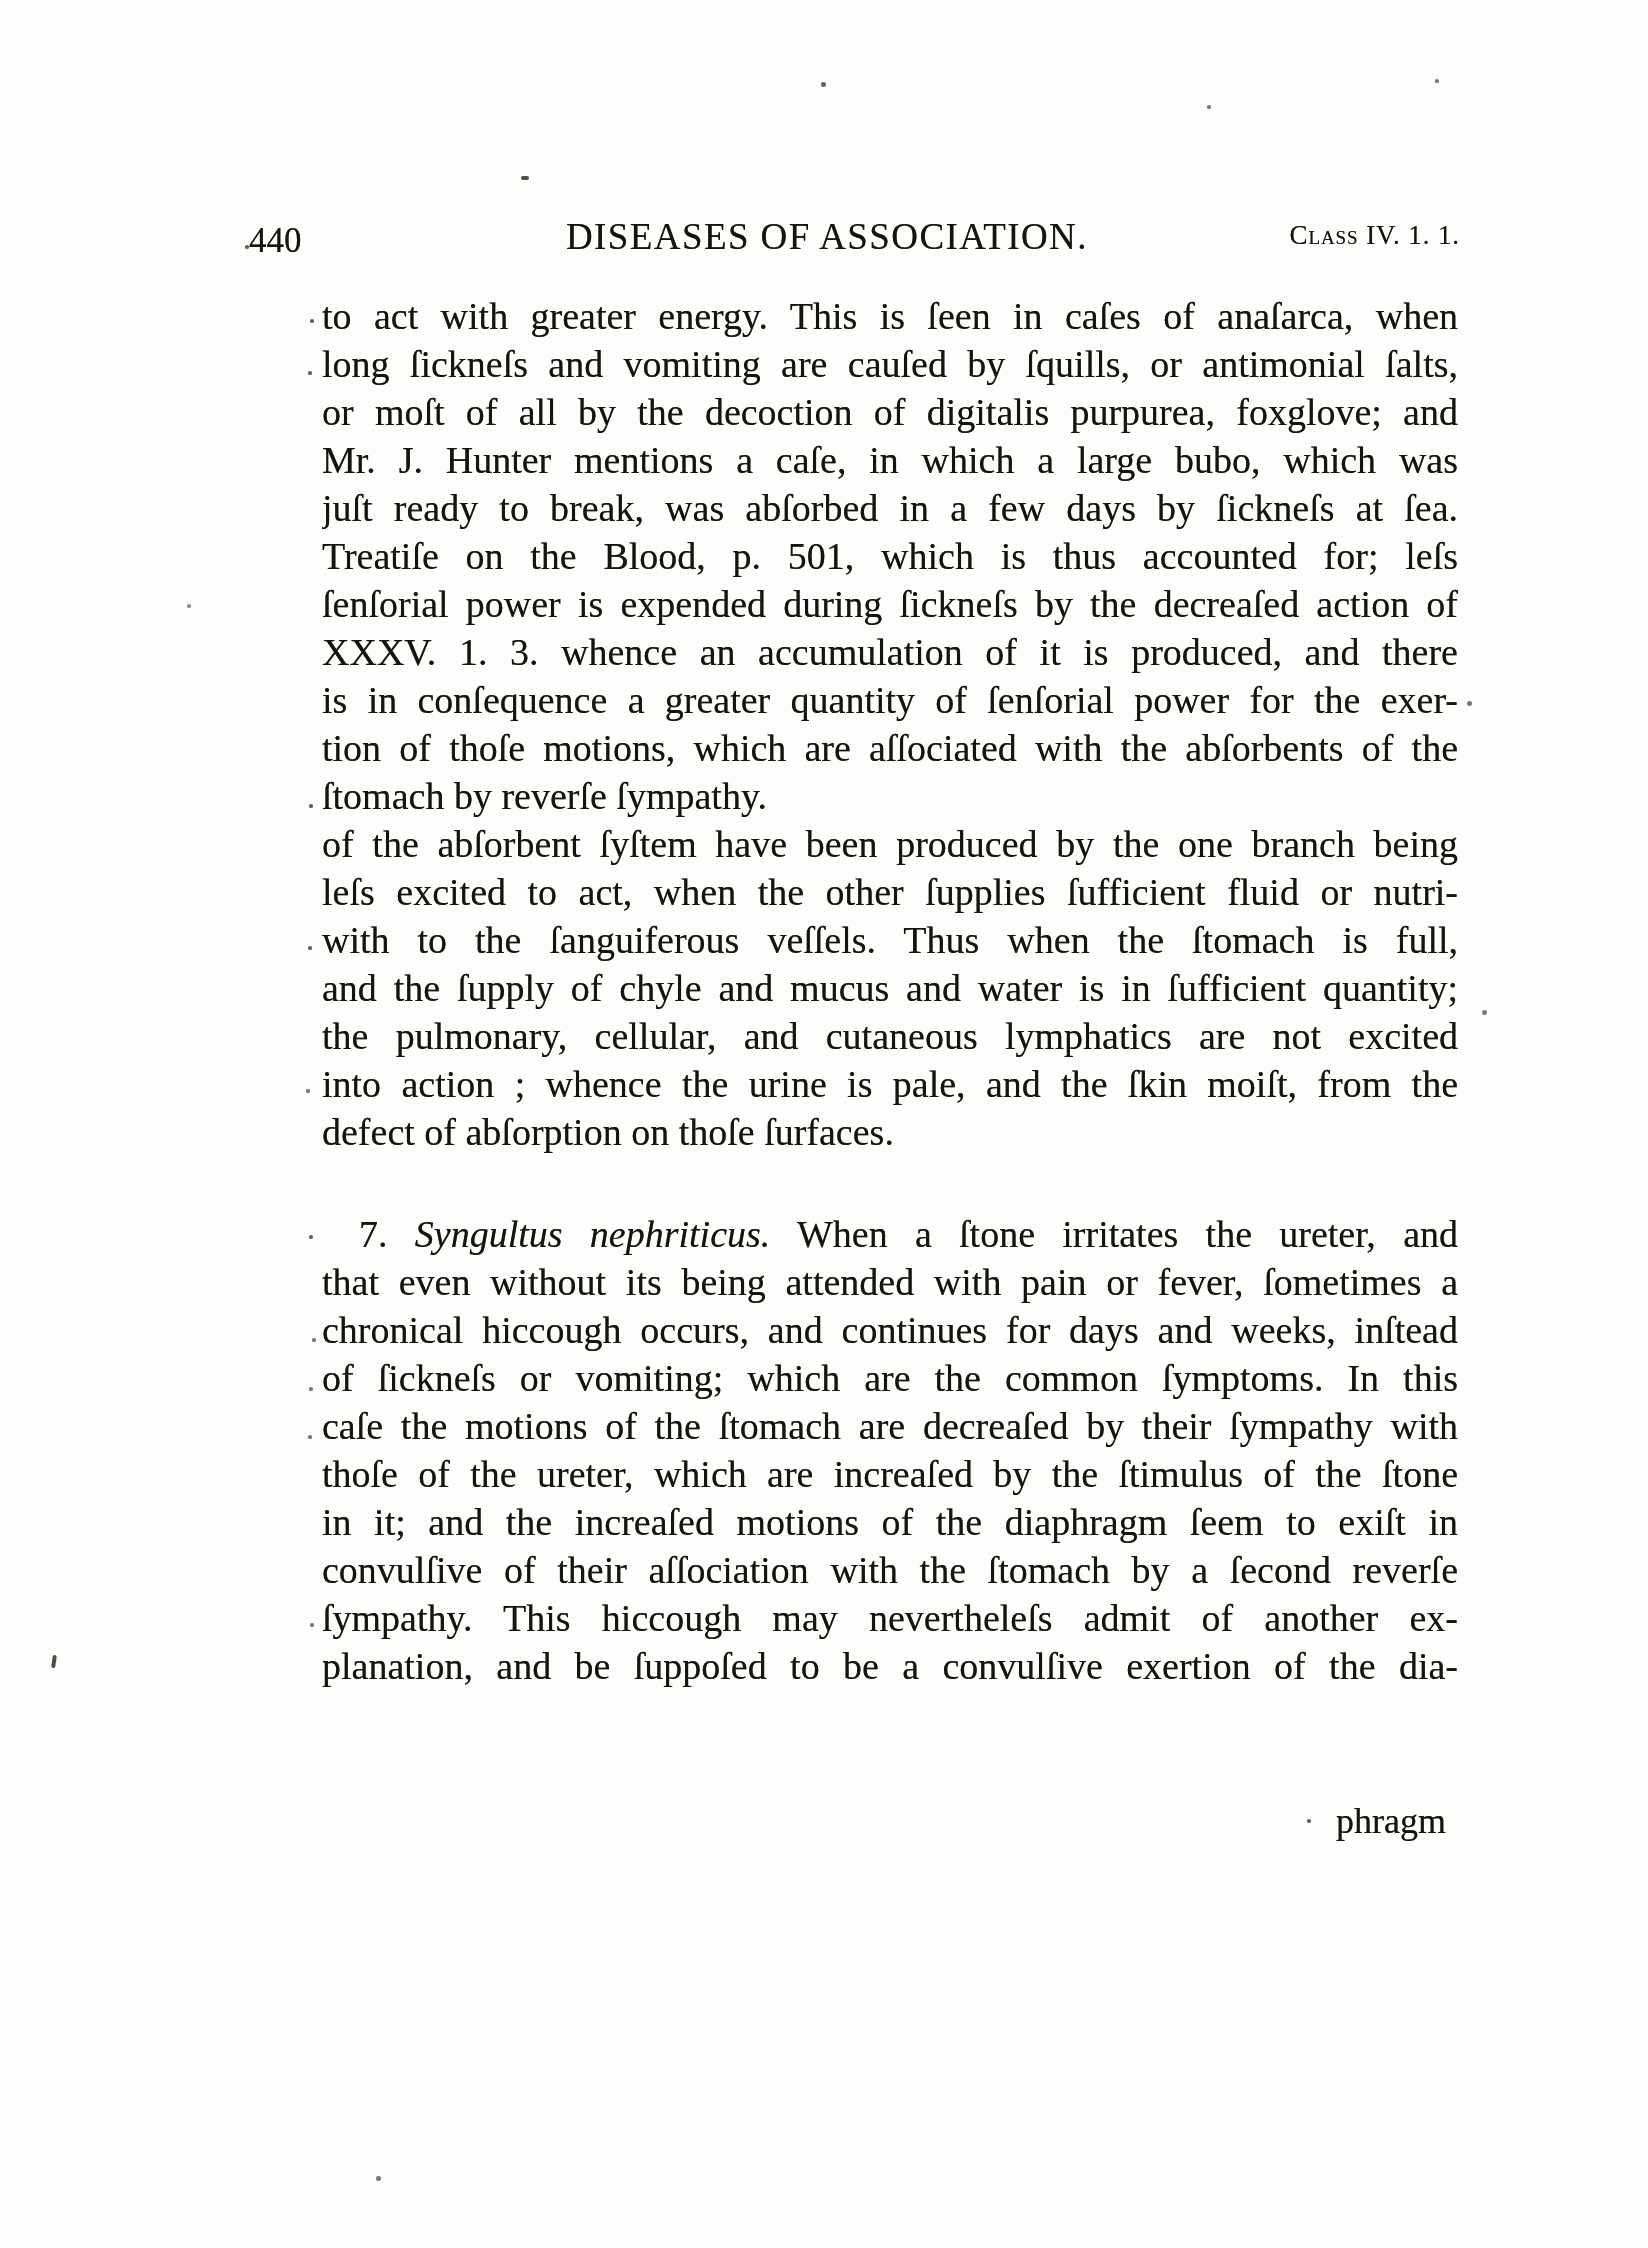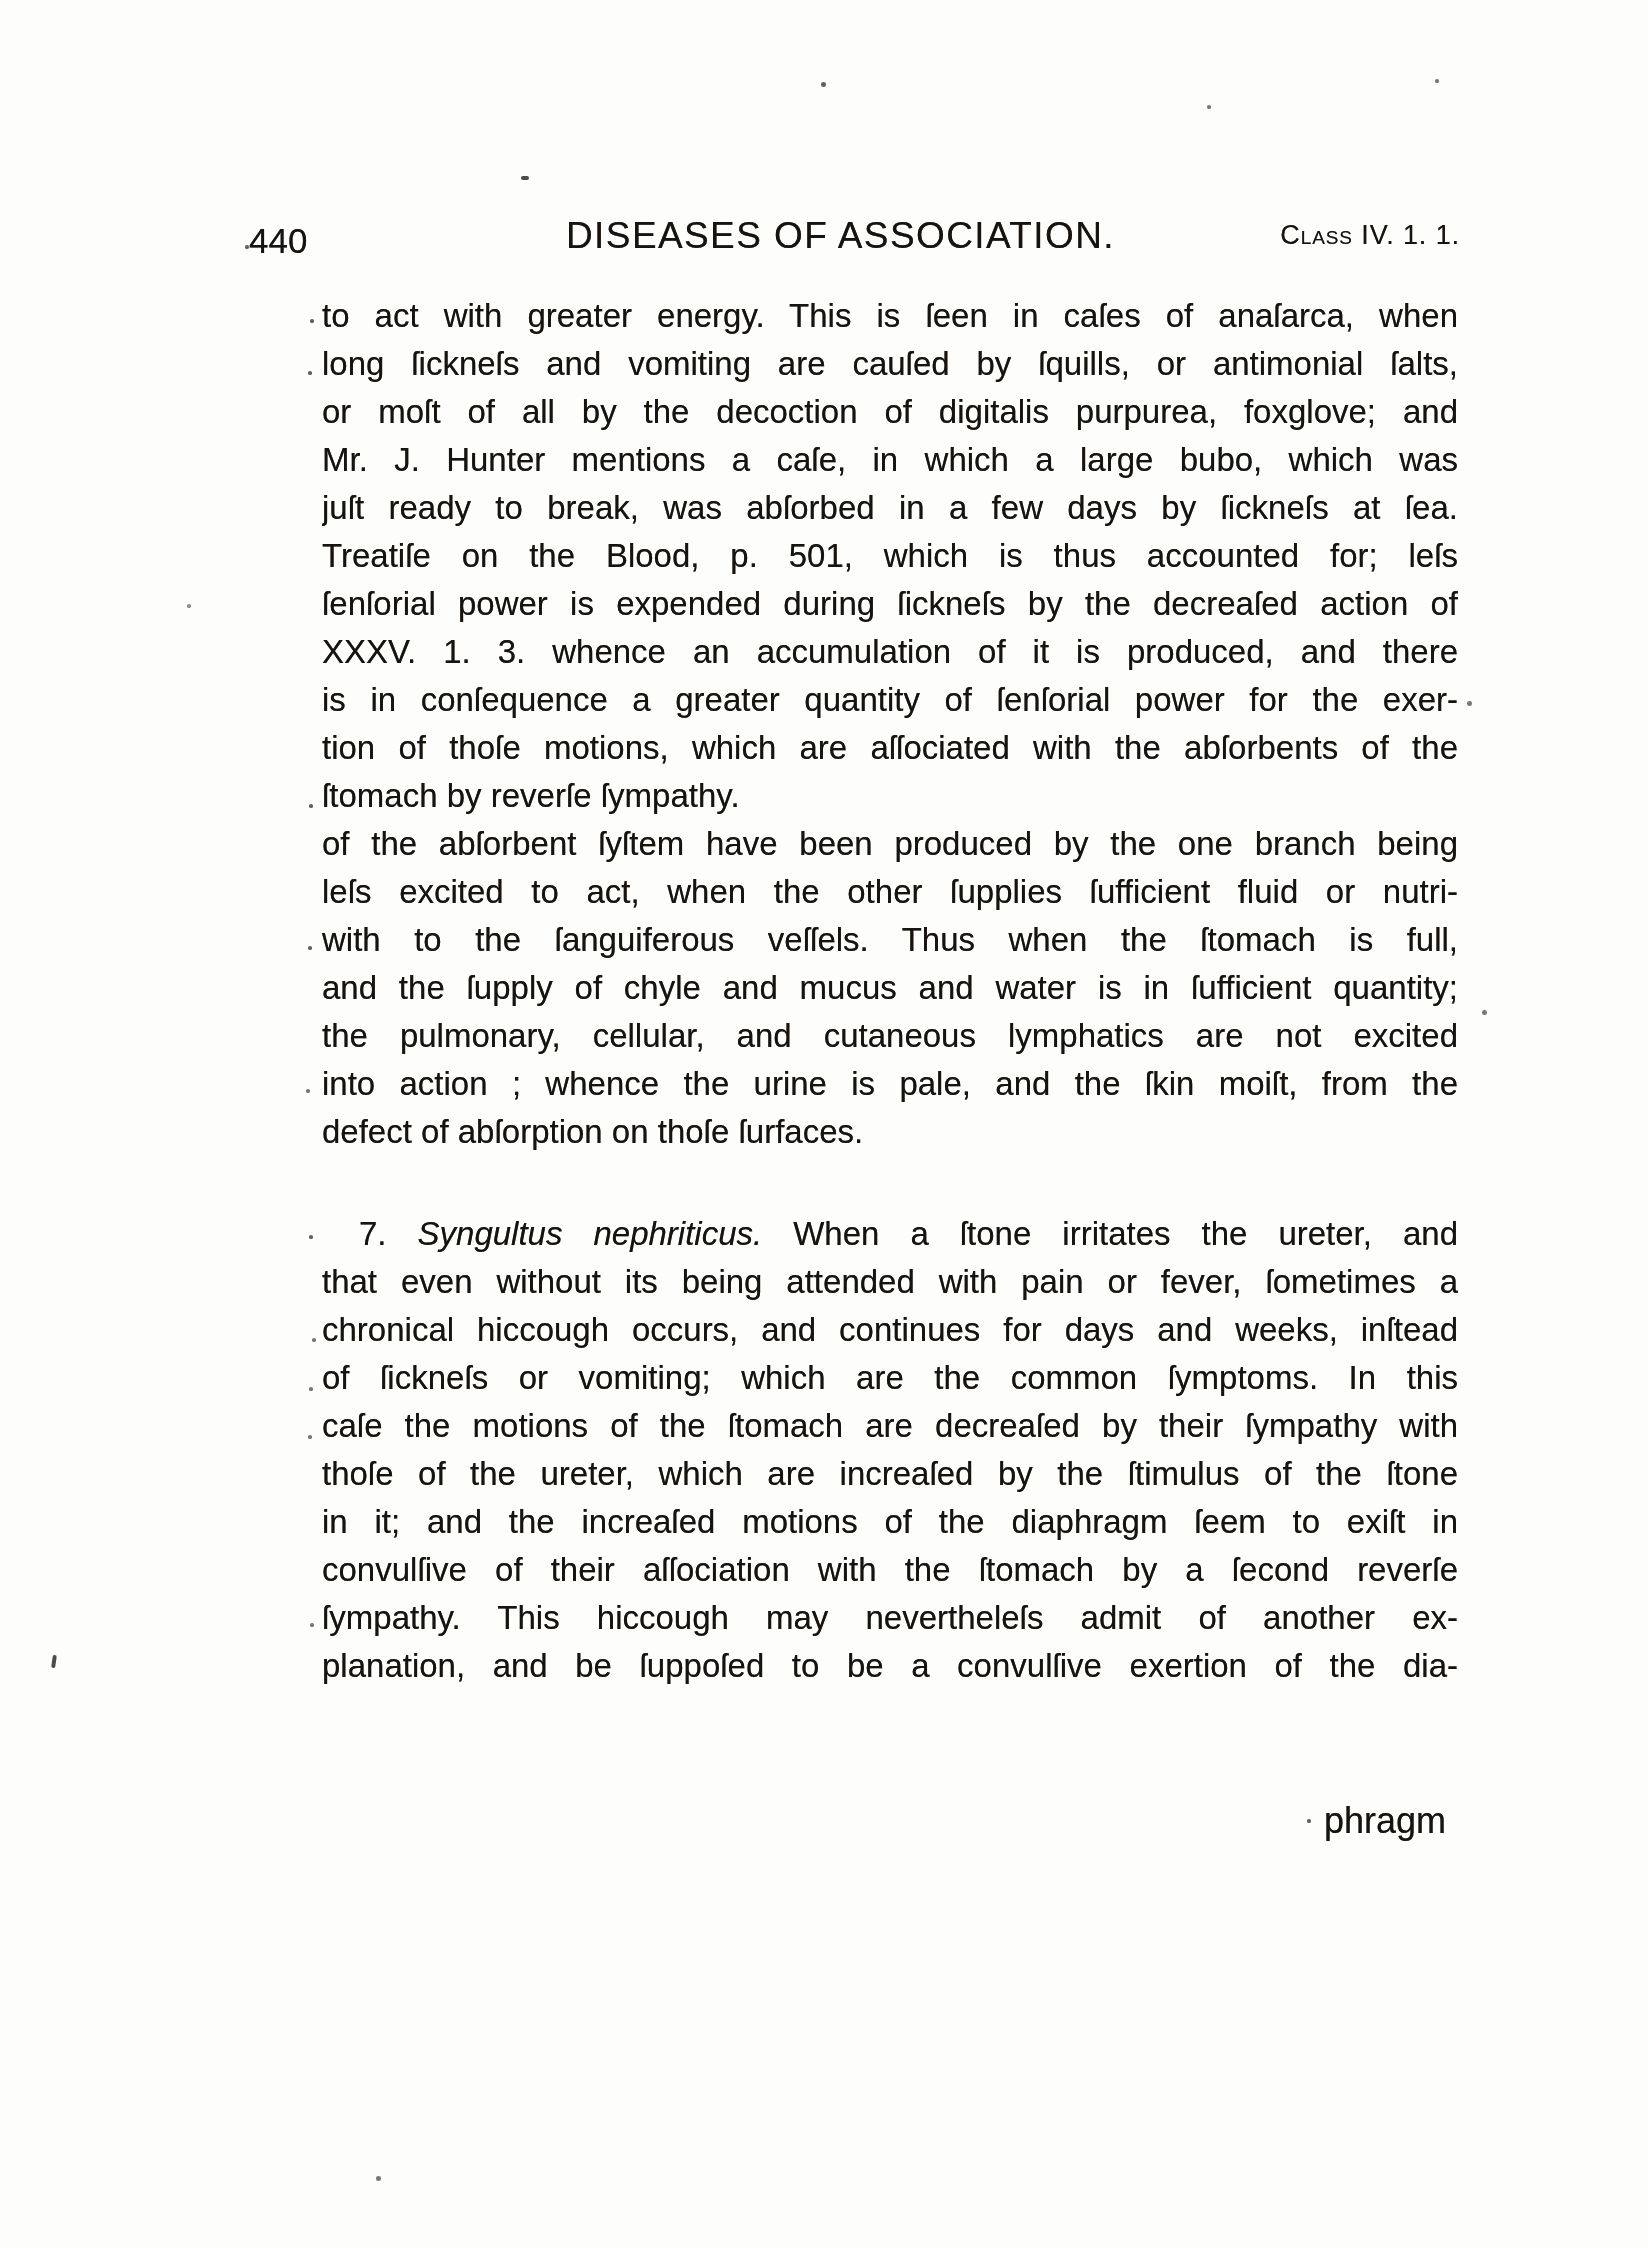--- a/index.html
+++ b/index.html
@@ -2,42 +2,42 @@
 <html style="font-size:15px"><head>
 <meta charset="utf-8">
 <style>
   html, body { margin: 0; padding: 0; background: #ffffff; }
   .page {
     position: relative;
     width: 1649px;
     height: 2249px;
     background: #fdfdfb;
     color: #17130e;
-    font-family: Liberation Sans, sans-serif;
+    font-family: Liberation Serif, serif;
     overflow: hidden;
   }
   .ink { text-shadow: 0 0 0.6px rgba(20,15,8,0.65); }
 
   
   .page-num  { position: absolute; left: 249px; top: 221px; font-size: 35px; }
   .running-title {
     position: absolute; left: 566px; top: 215px;
     font-size: 37px; letter-spacing: 1.4px;
   }
   .class-label {
     position: absolute; right: 189px; top: 220px;
     font-size: 27px; font-variant: small-caps; letter-spacing: 0.9px;
   }
 
   
   .text-block { position: absolute; left: 322px; top: 292px; width: 1136px; }
   .para { margin: 0; }
   .para.gap-before { margin-top: 54px; }
   .line {
-    height: 48px; line-height: 48px; font-size: 33px;
+    height: 48px; line-height: 48px; font-size: 38px;
     text-align: justify; text-align-last: justify;
     overflow: hidden; white-space: normal;
   }
   .line.short { text-align-last: left; }
   .line.indent { text-indent: 37px; }
   .it { font-style: italic; }
 
   .catchword-row {
     position: absolute; left: 322px; top: 1797px; width: 1124px;
     text-align: right; font-size: 36px; line-height: 48px;

